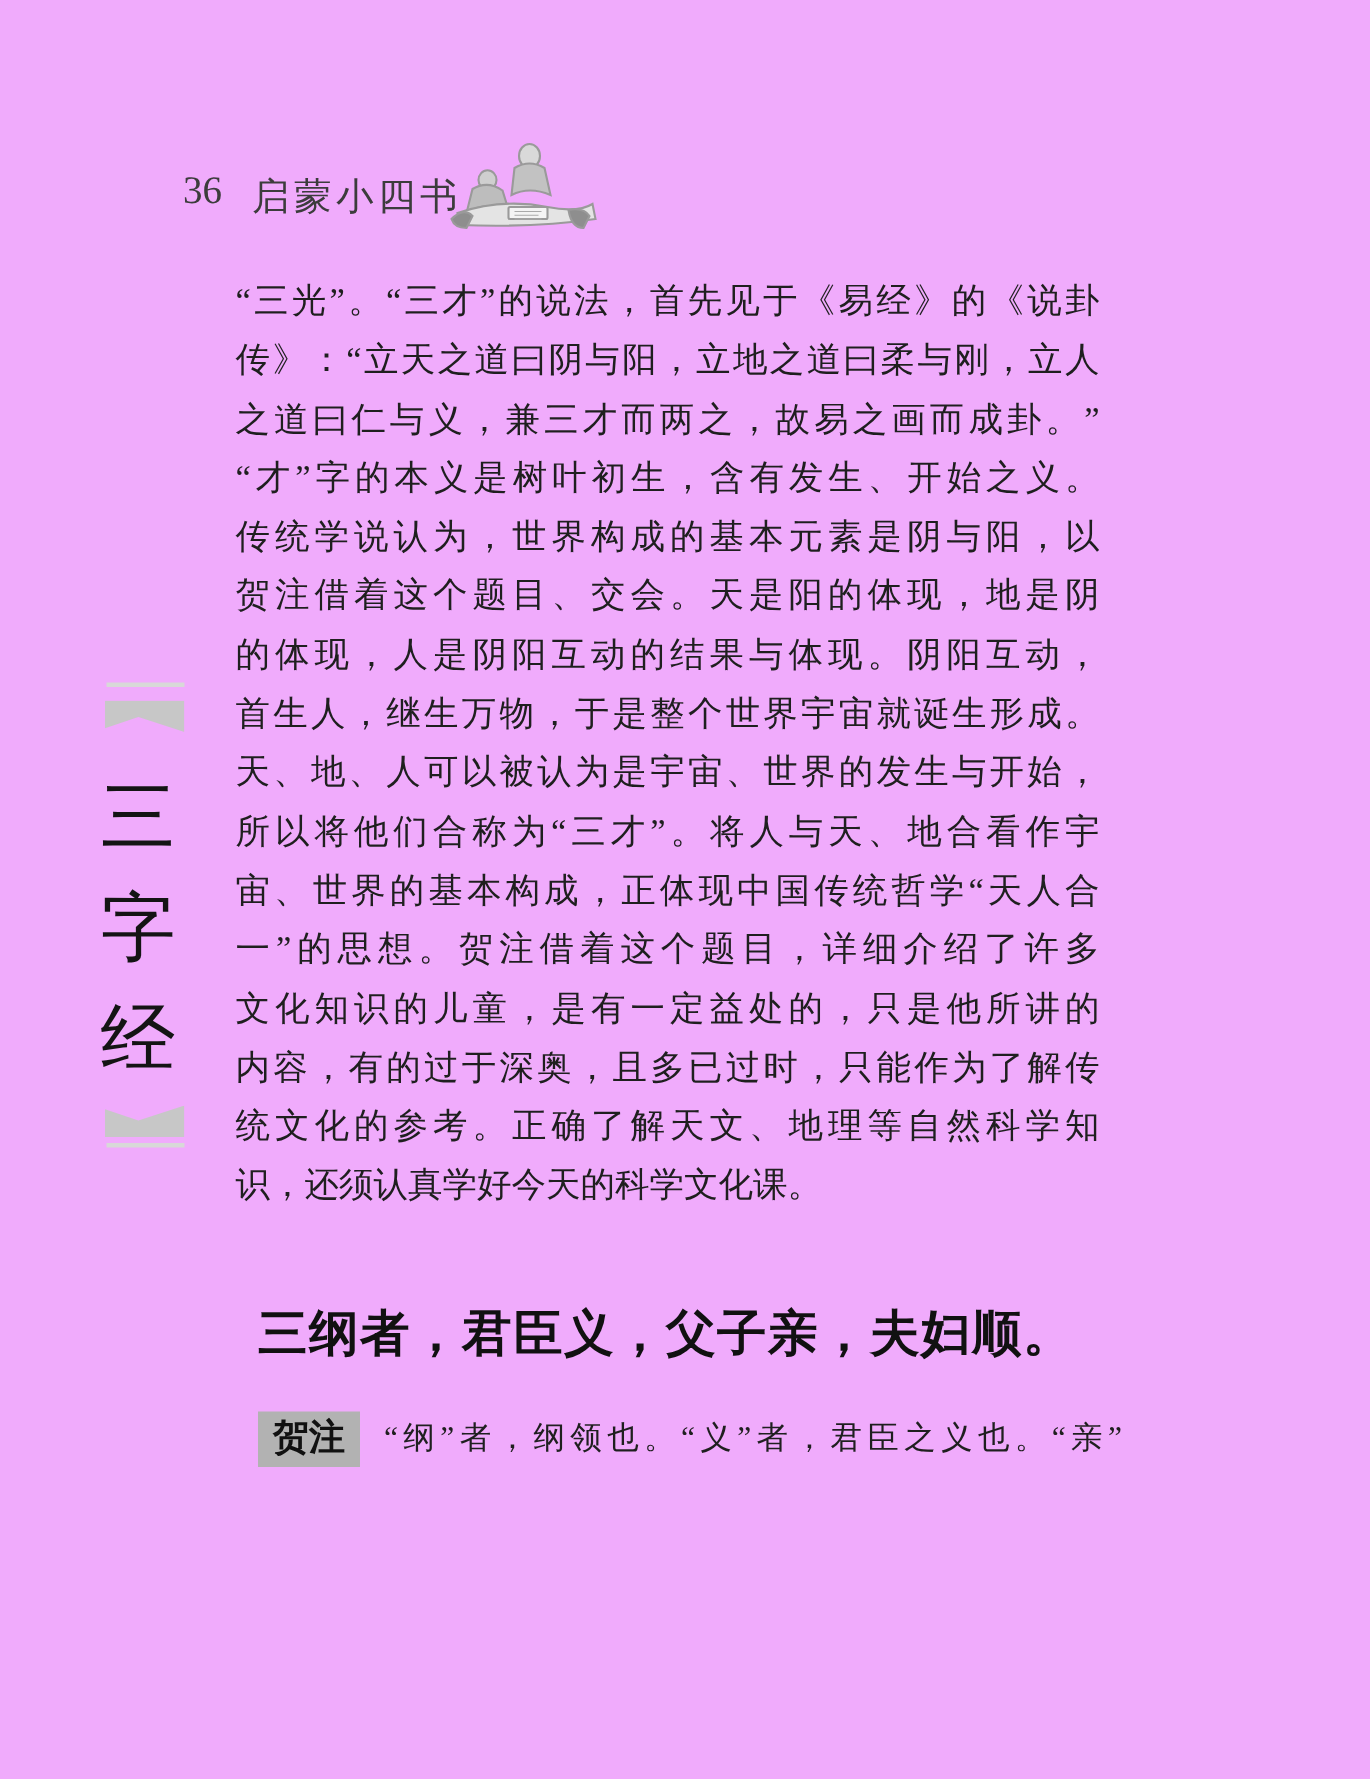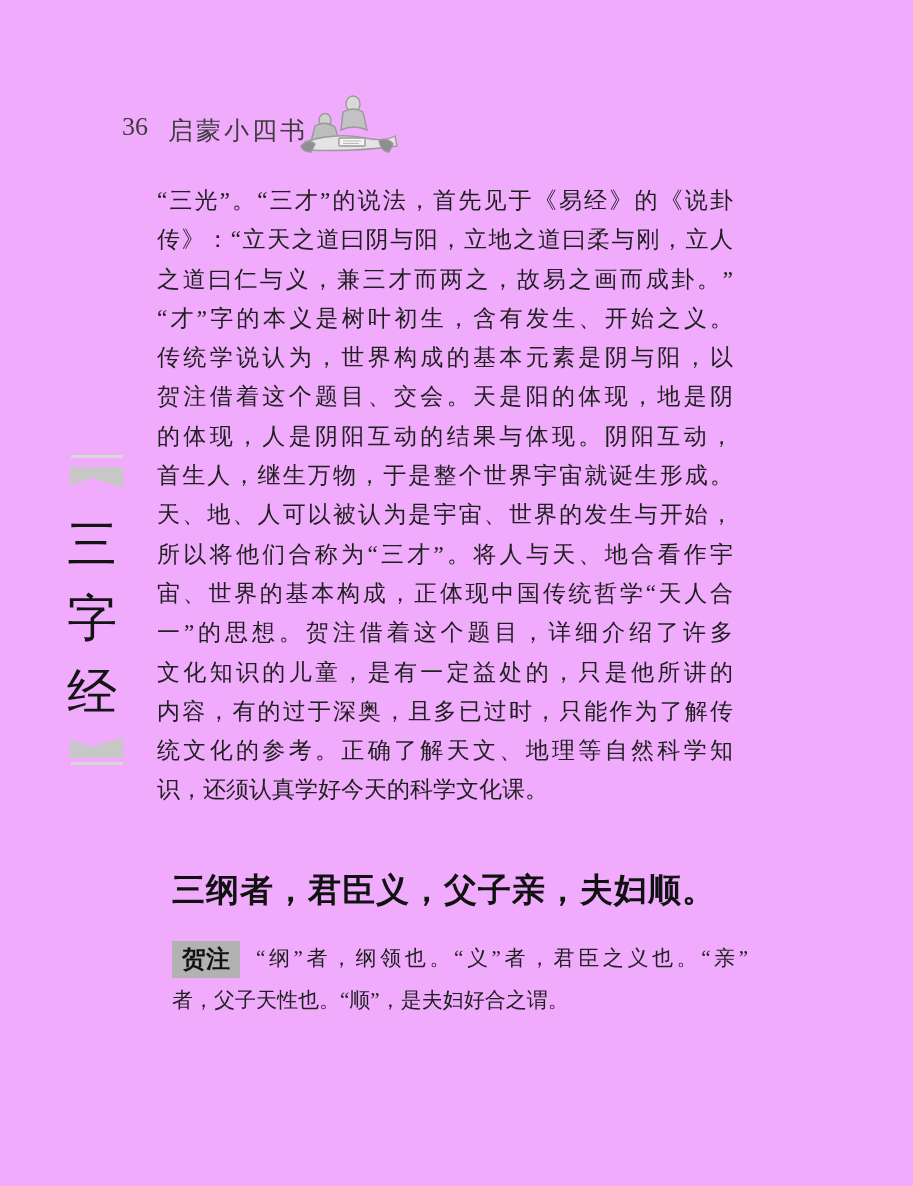--- a/index.html
+++ b/index.html
@@ -154,16 +154,15 @@
     <div class="body-line last">识，还须认真学好今天的科学文化课。</div>
   </div>
 
   <div class="verse-heading">三纲者，君臣义，父子亲，夫妇顺。</div>
 
   <div class="note-section">
     <div class="note-row1">
       <span class="note-label">贺注</span>
       <span class="note-line1">“纲”者，纲领也。“义”者，君臣之义也。“亲”</span>
     </div>
-    <div class="note-line2">者，父子天性也。“顺”，是夫妇好合之谓。</div>
   </div>
 
 </div>
 
 </body></html>

